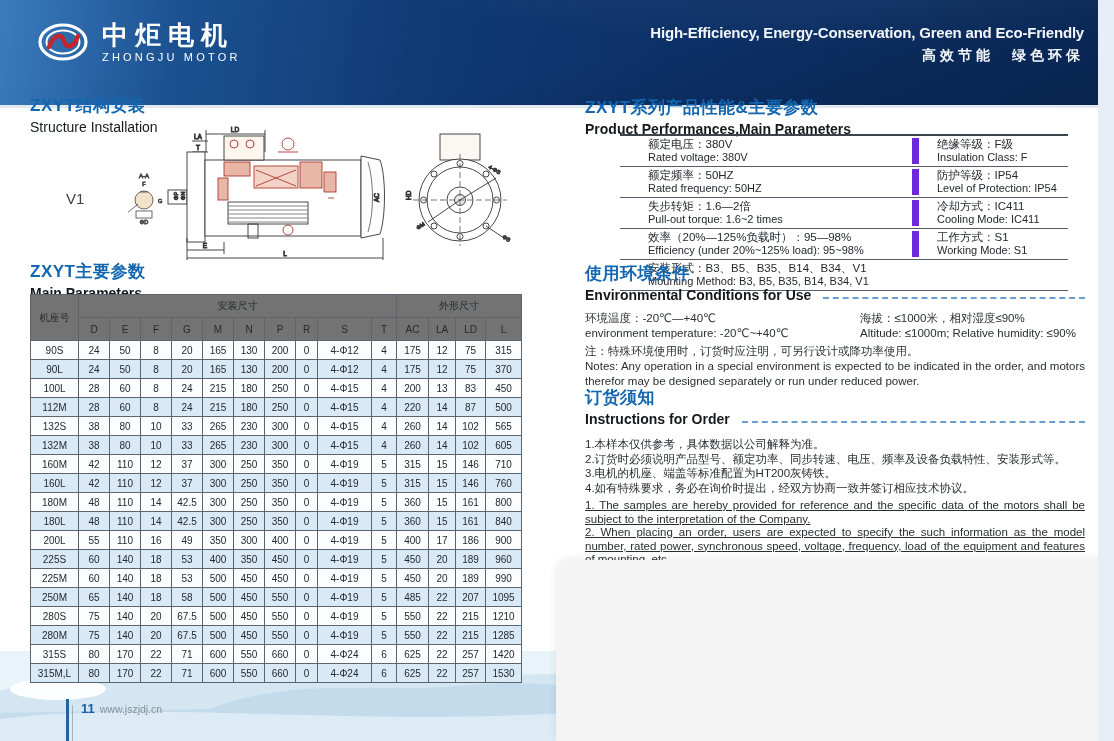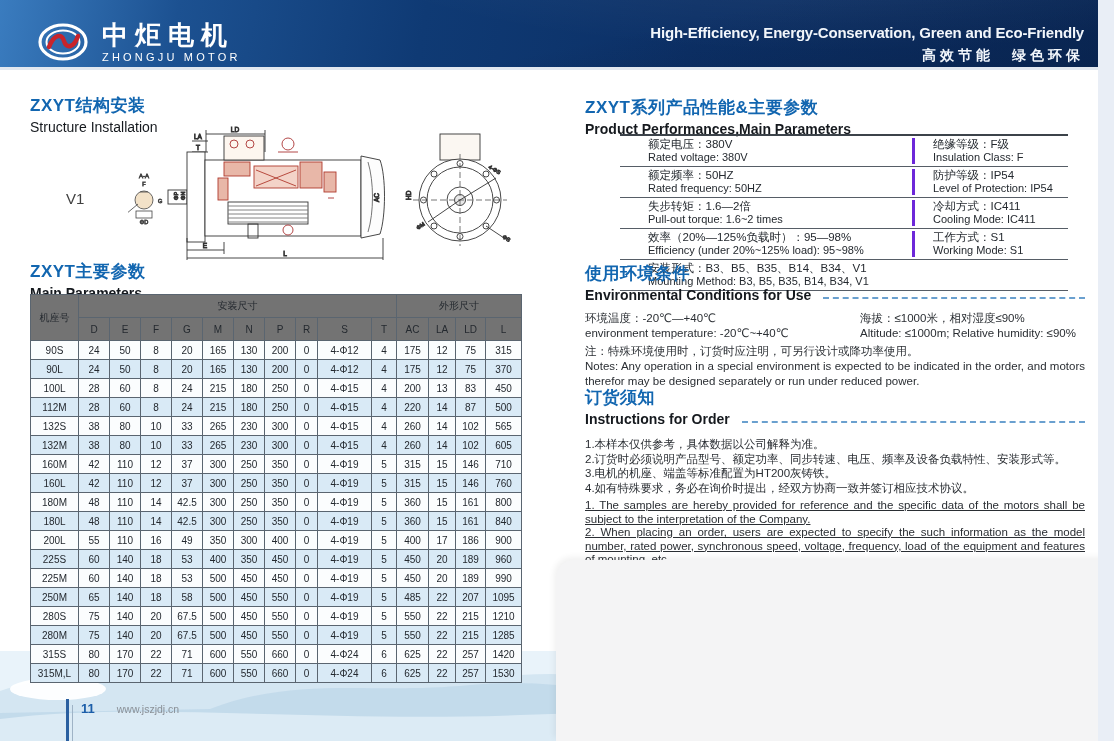--- a/index.html
+++ b/index.html
@@ -1,21 +1,21 @@
 <!DOCTYPE html>
 <html><head>
 <meta charset="utf-8">
 <style>
   * { margin:0; padding:0; box-sizing:border-box; }
   html,body { background:#9aa0a6; }
   body { font-family:"Liberation Sans","DejaVu Sans",sans-serif; }
   #page { position:relative; width:1114px; height:741px; background:#ffffff; overflow:hidden; margin:0 auto; }
 
   
-  .header { position:absolute; left:0; top:0; width:1114px; height:70px;
+  .header { position:absolute; left:0; top:0; width:1114px; height:108px;
     background:linear-gradient(100deg,#3a7cbf 0%,#1c5191 16%,#0f3a74 38%,#0c3066 62%,#0a2a5b 100%);
     border-bottom:3px solid #e2e8f0; }
   .header::before { content:""; position:absolute; inset:0;
     background:radial-gradient(ellipse 900px 220px at 75% -80px, rgba(255,255,255,0.10), rgba(255,255,255,0) 60%); }
   .header::after { content:""; position:absolute; inset:0;
     background:linear-gradient(168deg, rgba(10,34,74,0) 55%, rgba(8,28,64,0.45) 100%); }
   .logo-wrap { position:absolute; left:36px; top:20px; display:flex; align-items:center; z-index:2; }
   .logo-badge { width:54px; height:44px; }
   .logo-text { margin-left:12px; color:#fff; }
   .logo-cn { font-size:26px; font-weight:bold; letter-spacing:7px; line-height:26px; }
@@ -45,21 +45,21 @@
     padding:0; height:19px; overflow:hidden; white-space:nowrap; font-weight:normal; }
   table.ptable thead th { background:#737373; height:23px; }
   table.ptable tbody tr td { background:#fbfdfe; }
   table.ptable tbody tr.alt td { background:#d9eaf6; }
 
   
   .perf { position:absolute; left:620px; top:134px; width:448px; border-top:2px solid #3c434a; font-size:11px; color:#24292f; }
   .perf-row { display:flex; border-bottom:1px solid #565d66; padding:2px 0; min-height:27px; align-items:stretch; }
   .perf-left { width:292px; padding-left:28px; }
   .perf-left.perf-full { width:100%; }
-  .perf-right { flex:1; border-left:3px solid #6d28d9; padding-left:18px; }
+  .perf-right { flex:1; border-left:7px solid #6d28d9; padding-left:18px; }
   .cellcn { font-size:11.5px; line-height:13px; }
   .cellen { font-size:11px; line-height:13px; }
 
   
   .bodytxt { font-size:11.5px; color:#2a2e33; line-height:15px; }
   .env-grid { display:flex; margin-top:8px; }
   .env-left { width:275px; }
   .env-right { flex:1; }
   .note { margin-top:3px; }
   .order-items { margin-top:10px; }
@@ -67,21 +67,21 @@
   .order-items p.oen { line-height:13.5px; text-align:justify;text-decoration:underline; }
 
   
   .mountains { position:absolute; left:0; bottom:0; z-index:1; }
   .gray-panel { position:absolute; left:556px; top:560px; width:558px; height:181px; background:#f4f4f5;
     border-top-left-radius:18px; box-shadow:-2px -3px 6px rgba(0,0,0,0.06); z-index:3; }
   .footer { position:absolute; left:66px; top:699px; display:flex; align-items:flex-start; z-index:10; }
   .footer-bar { width:3px; height:42px; background:#2a5fa0; margin-right:3px; }
   .footer-bar2 { width:1px; height:36px; background:#9fb3c6; margin-right:8px; margin-top:6px; }
   .page-num { color:#1c5ea9; font-size:13px; font-weight:bold; margin-top:2px; }
-  .site { color:#8a9097; font-size:10.5px; margin-left:22px; margin-top:4px; }
+  .site { color:#8a9097; font-size:10.5px; margin-left:5px; margin-top:4px; }
 </style>
 </head>
 <body>
 
 <div id="page">
 
   <svg class="mountains" width="1114" height="150" viewBox="0 0 1114 150">
     <rect x="0" y="60" width="1114" height="90" fill="#e9f3fa"></rect>
     <path d="M0,100 C90,70 180,92 280,78 C380,64 430,90 520,84 C600,79 660,96 740,92 L1114,92 L1114,150 L0,150 Z" fill="#d4e6f2"></path>
     <path d="M210,118 C300,84 370,104 470,94 C560,85 620,108 700,104 L1114,104 L1114,150 L0,150 L0,122 Z" fill="#bfd8ea" opacity="0.85"></path>

